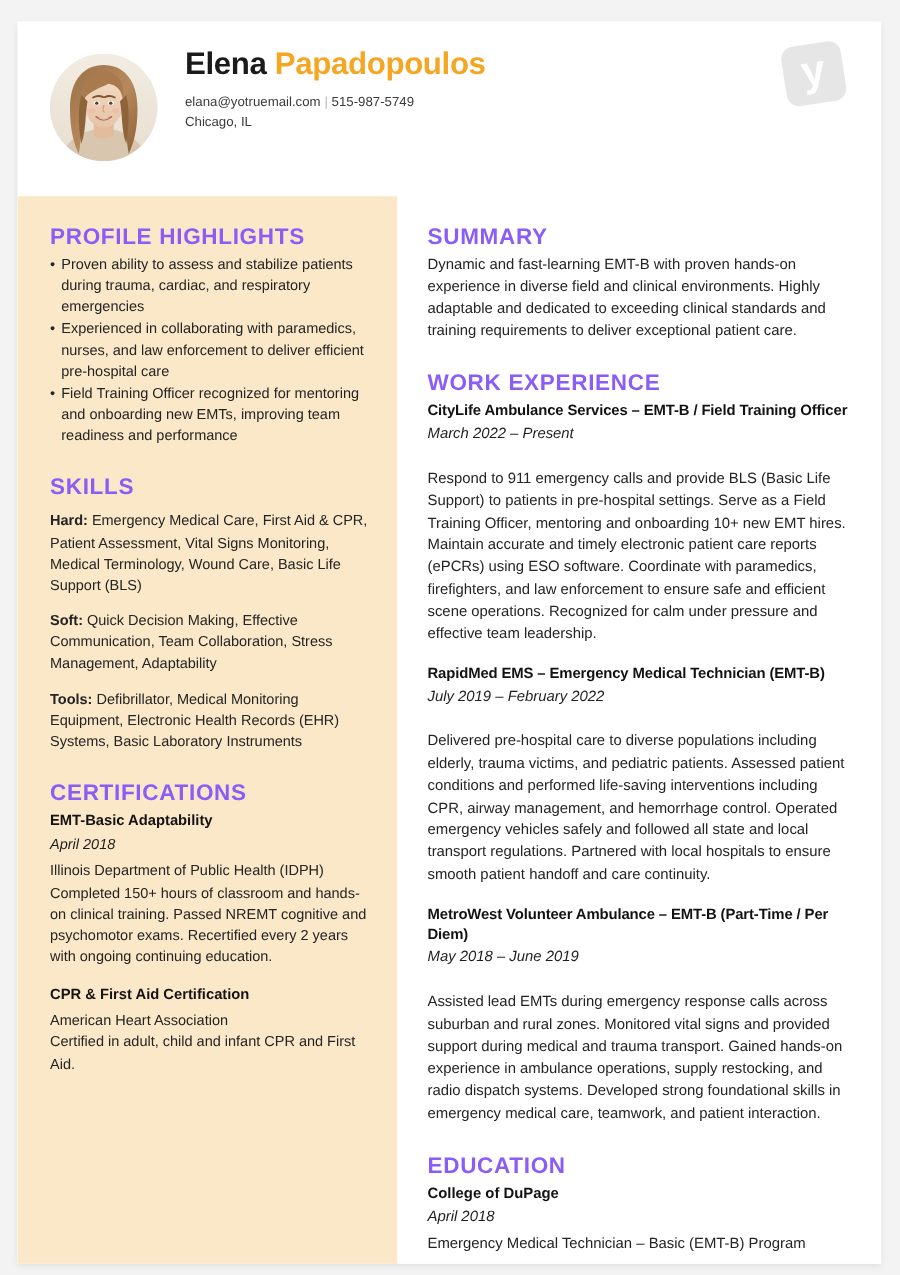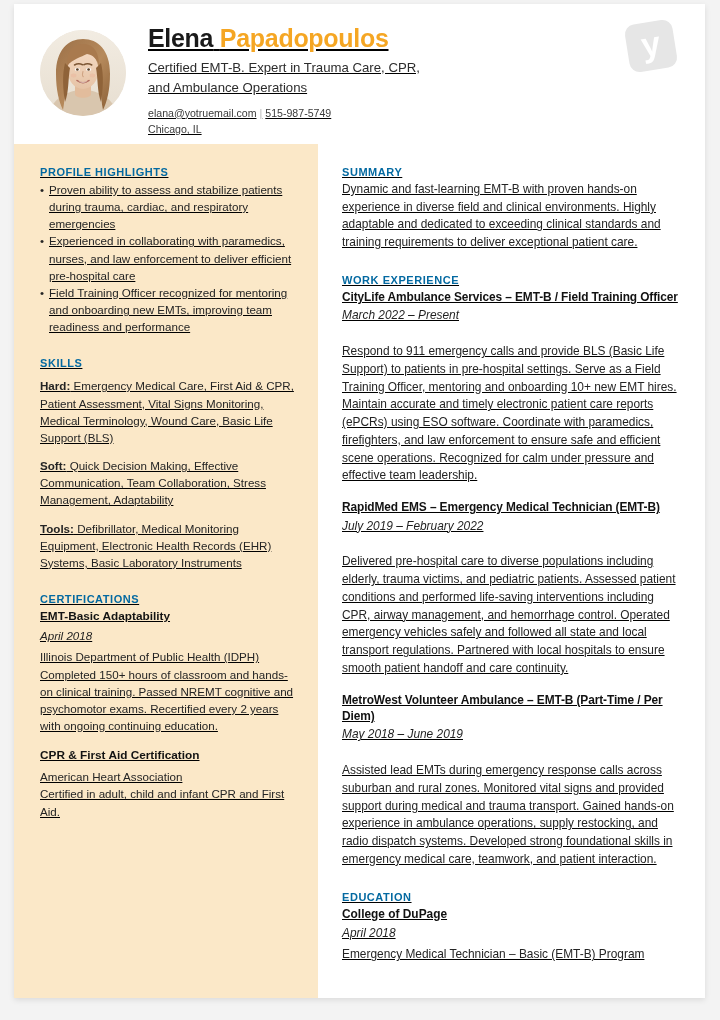--- a/index.html
+++ b/index.html
@@ -8,27 +8,26 @@
     width: 720px;
     height: 1020px;
     background: #f3f3f3;
     font-family: "Liberation Sans", sans-serif;
     -webkit-font-smoothing: antialiased;
   }
 
   .page {
     position: absolute;
     left: 14px;
-    top: 4px;
+    top: 17px;
     width: 691px;
     height: 994px;
     background: #ffffff;
     box-shadow: 0 2px 6px rgba(0,0,0,0.10);
     overflow: hidden;
-    text-decoration: underline;
   }
 
   
   .header {
     position: relative;
     height: 140px;
     padding: 18px 0 0 0;
     display: flex;
     align-items: flex-start;
   }
@@ -118,24 +117,24 @@
   }
 
   .col-right {
     flex: 1 1 auto;
     background: #ffffff;
     padding: 22px 26px 30px 24px;
   }
 
   
   .sec-title {
-    font-size: 11px;
+    font-size: 18px;
     font-weight: bold;
     letter-spacing: 0.55px;
-    color: #0369a1;
+    color: #8b5cf6;
     margin-bottom: 3px;
   }
   .sec-title.spaced { margin-top: 22px; }
 
   .bullets { margin-top: 1px; }
   .bullet {
     font-size: 11.6px;
     line-height: 1.48;
     color: #242424;
     text-align: left;
@@ -294,24 +293,20 @@
           <ellipse cx="52.4" cy="45.5" rx="2.8" ry="1.9" fill="#ecb69c" opacity="0.5"></ellipse>
         </g>
       </svg>
     </div>
 
     <div class="header-text">
       <div class="name">
         <span>Elena</span>
         <span class="last">Papadopoulos</span>
       </div>
-      <div class="headline">
-        <div>Certified EMT-B. Expert in Trauma Care, CPR,</div>
-        <div>and Ambulance Operations</div>
-      </div>
       <div class="contact">
         <div>
           <span>elana@yotruemail.com</span><span class="sep">|</span><span>515-987-5749</span>
         </div>
         <div>Chicago, IL</div>
       </div>
     </div>
 
     <div class="logo">
       <div class="logo-shape">

